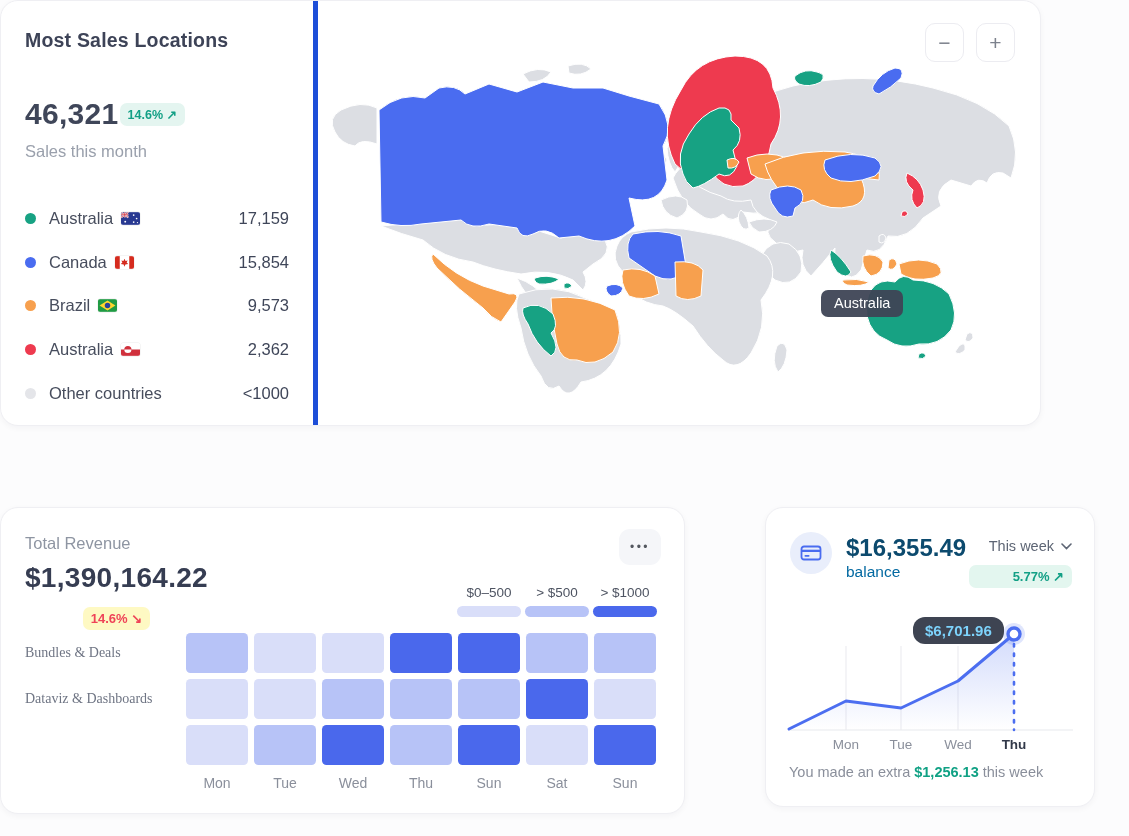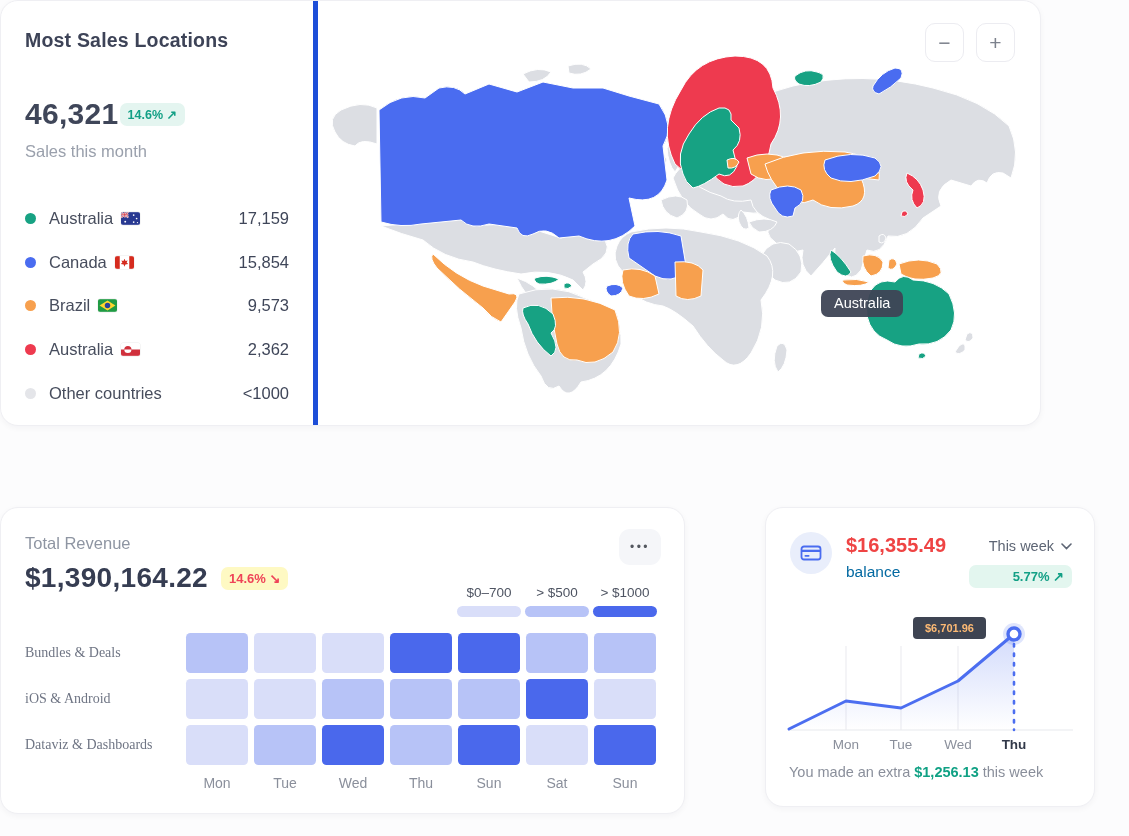--- a/index.html
+++ b/index.html
@@ -38,49 +38,49 @@
   #world-map{position:absolute;left:320px;top:25px;width:712px;height:392px;}
   #world-map path{stroke:#fff;stroke-width:1;stroke-linejoin:round;}
   .land{fill:var(--land);}
   .c-green{fill:var(--green);} .c-blue{fill:var(--blue);}
   .c-orange{fill:var(--orange);} .c-red{fill:var(--red);}
   .map-tooltip{position:absolute;left:820px;top:289px;background:rgba(62,69,85,.95);color:#fff;
                font-size:14.5px;padding:5px 13px 6px;border-radius:7px;}
 
   
   .rev-title{position:absolute;left:24px;top:26px;font-size:16.5px;color:#8e95a2;text-align:right;}
-  .rev-amount-row{position:absolute;left:24px;top:54px;display:flex;align-items:center;gap:13px;}
+  .rev-amount-row{position:absolute;left:24px;top:54px;display:flex;align-items:center;gap:13px;flex-direction:column;}
   .rev-amount{font-size:28px;font-weight:700;color:#363d52;letter-spacing:.3px;}
   .menu-btn{position:absolute;right:23px;top:21px;width:42px;height:36px;border-radius:11px;
             background:#f5f6f9;color:#53575f;display:flex;align-items:center;justify-content:center;
             font-size:12px;letter-spacing:2.5px;cursor:pointer;}
   .heat-legend{position:absolute;left:456px;top:77px;display:flex;gap:4px;}
   .legend-item{width:64px;text-align:center;}
   .legend-label{font-size:13.5px;color:#4e5462;}
   .legend-pill{margin-top:6px;height:11px;border-radius:5.5px;}
   .heat-rowlabels{position:absolute;left:24px;top:125px;font-family:Liberation Serif, serif;}
   .heat-rowlabel{height:40px;margin-bottom:6px;display:flex;align-items:center;font-size:14px;color:#6f7584;}
   .heat-grid{position:absolute;left:185px;top:125px;display:grid;
              grid-template-columns:repeat(7,62px);grid-auto-rows:40px;gap:6px;}
   .cell{border-radius:4.5px;}
   .l1{background:var(--heat1);} .l2{background:var(--heat2);} .l3{background:var(--heat3);}
   .heat-days{position:absolute;left:185px;top:267px;display:grid;grid-template-columns:repeat(7,62px);
              gap:6px;text-align:center;font-size:14px;color:#8a8f9b;}
 
   
   .bal-icon{position:absolute;left:24px;top:24px;width:42px;height:42px;border-radius:50%;
             background:#e9eefb;display:flex;align-items:center;justify-content:center;}
-  .bal-amount{position:absolute;left:80px;top:26px;font-size:20px;font-weight:700;color:#ef4444;}
+  .bal-amount{position:absolute;left:80px;top:26px;font-size:24px;font-weight:700;color:#0c4a6e;}
   .bal-label{position:absolute;left:80px;top:55px;font-size:15.5px;color:#0369a1;}
   .bal-period{position:absolute;right:22px;top:30px;font-size:14.5px;color:#5d6574;display:flex;
               align-items:center;gap:7px;cursor:pointer;}
   .bal-badge{position:absolute;right:22px;top:57px;}
   #bal-chart{position:absolute;left:15px;top:105px;width:300px;height:150px;}
-  .bal-tooltip{position:absolute;left:147px;top:109px;background:#3e4452;color:#fdba74;font-size:11px;
-               font-weight:600;padding:5px 12px;border-radius:4px;}
+  .bal-tooltip{position:absolute;left:147px;top:109px;background:#3e4452;color:#7dd3fc;font-size:15px;
+               font-weight:600;padding:5px 12px;border-radius:12px;}
   .bal-footer{position:absolute;left:23px;top:256px;font-size:14.5px;color:#8a8f9b;}
   .bal-footer .amt{color:#10a184;font-weight:600;}
   .tick-label{font-size:13.5px;fill:#8a8f9b;}
   .tick-label.bold{fill:#323949;font-weight:700;}
 </style>
 </head>
 <body>
 
 <div class="stage">
 
@@ -236,35 +236,34 @@
     <div class="rev-title">Total Revenue</div>
     <div class="rev-amount-row">
       <span class="rev-amount">$1,390,164.22</span>
       <span class="badge pink">14.6% ↘</span>
     </div>
     <div class="menu-btn">
       <span>•••</span>
     </div>
     <div class="heat-legend" id="heat-legend">
         <div class="legend-item">
-          <div class="legend-label">$0–700</div>
+          <div class="legend-label">$0–500</div>
           <div class="legend-pill l1"></div>
         </div>
         <div class="legend-item">
           <div class="legend-label">&gt; $500</div>
           <div class="legend-pill l2"></div>
         </div>
         <div class="legend-item">
           <div class="legend-label">&gt; $1000</div>
           <div class="legend-pill l3"></div>
         </div>
       </div>
     <div class="heat-rowlabels" id="heat-rowlabels">
         <div class="heat-rowlabel">Bundles &amp; Deals</div>
-        <div class="heat-rowlabel">iOS &amp; Android</div>
         <div class="heat-rowlabel">Dataviz &amp; Dashboards</div>
       </div>
     <div class="heat-grid" id="heat-grid">
         <div class="cell l2"></div>
         <div class="cell l1"></div>
         <div class="cell l1"></div>
         <div class="cell l3"></div>
         <div class="cell l3"></div>
         <div class="cell l2"></div>
         <div class="cell l2"></div>

